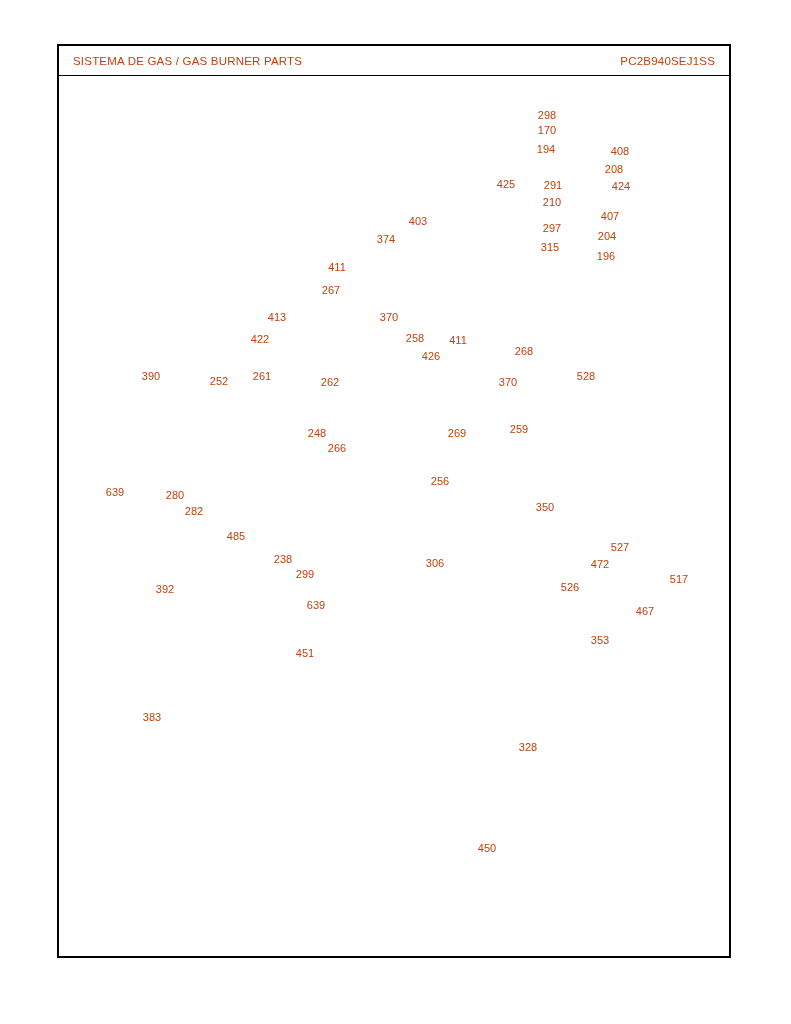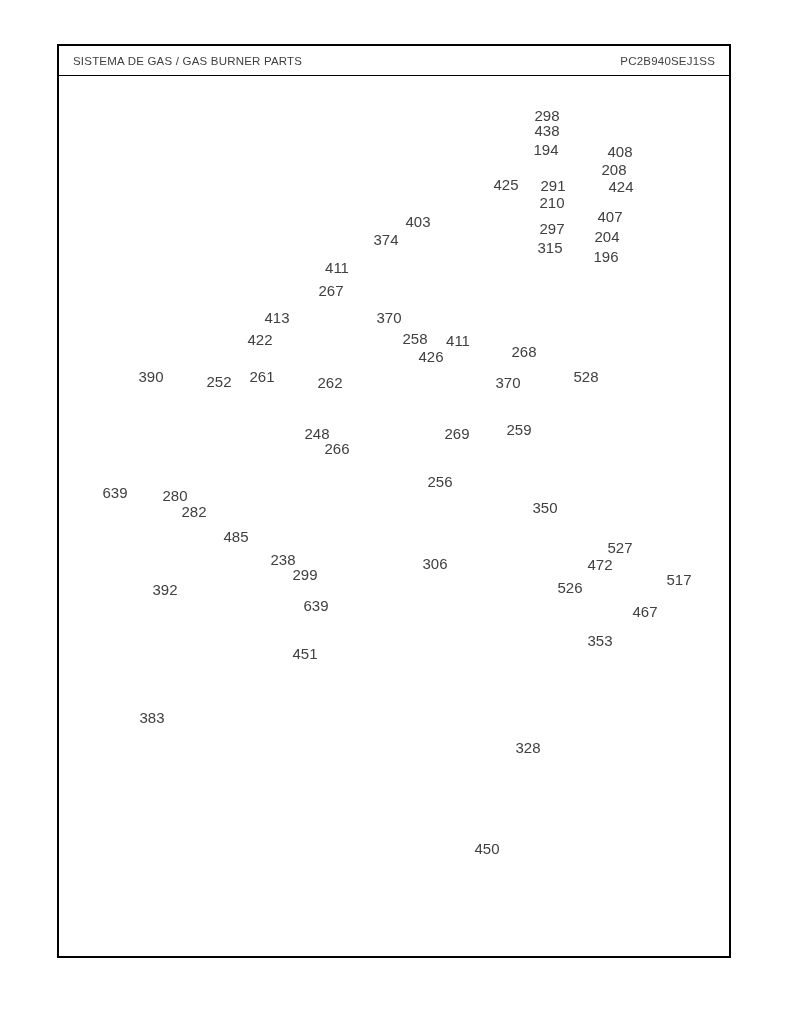--- a/index.html
+++ b/index.html
@@ -1,28 +1,28 @@
 <!DOCTYPE html>
 <html><head>
 <meta charset="utf-8">
 <style>
   html,body{margin:0;padding:0;background:#fff;}
   .page{position:relative;width:791px;height:1024px;background:#fff;overflow:hidden;
-        font-family:"Liberation Sans",sans-serif;color:#404040;}
+        font-family:"Liberation Sans",sans-serif;color:#c2410c;}
   .sheet{position:absolute;left:57px;top:44px;width:674px;height:914px;
          border:2px solid #000;box-sizing:border-box;background:#fff;}
   .header{position:absolute;left:0;top:0;width:100%;height:30px;box-sizing:border-box;
           border-bottom:1px solid #000;display:flex;align-items:center;
           justify-content:space-between;padding:0 14px;font-size:11.5px;letter-spacing:.2px;}
   .art,#leader-svg,#callout-layer{position:absolute;left:0;top:0;width:791px;height:1024px;}
   .art{stroke:#222;fill:none;stroke-width:1;stroke-linecap:round;stroke-linejoin:round;}
   #leader-svg line{stroke:#333;stroke-width:.9;}
   #callout-layer{pointer-events:none;}
   .callout{position:absolute;transform:translate(-50%,-50%);background:#fff;
-           padding:0 2px;font-size:15px;line-height:1.05;}
+           padding:0 2px;font-size:11px;line-height:1.05;}
 </style>
 </head>
 <body>
 
 <div class="page">
 
   <svg class="art" viewBox="0 0 791 1024">
     <defs>
       <g id="scr">
         <circle cx="0" cy="0" r="2.3"></circle>
@@ -352,21 +352,21 @@
 
   <div class="sheet">
     <div class="header">
       <span>SISTEMA DE GAS / GAS BURNER PARTS</span>
       <span>PC2B940SEJ1SS</span>
     </div>
   </div>
 
   <div id="callout-layer">
       <div class="callout" style="left: 547px; top: 116px;">298</div>
-      <div class="callout" style="left: 547px; top: 131px;">438</div>
+      <div class="callout" style="left: 547px; top: 131px;">170</div>
       <div class="callout" style="left: 546px; top: 150px;">194</div>
       <div class="callout" style="left: 620px; top: 152px;">408</div>
       <div class="callout" style="left: 614px; top: 170px;">208</div>
       <div class="callout" style="left: 621px; top: 187px;">424</div>
       <div class="callout" style="left: 506px; top: 185px;">425</div>
       <div class="callout" style="left: 553px; top: 186px;">291</div>
       <div class="callout" style="left: 552px; top: 203px;">210</div>
       <div class="callout" style="left: 610px; top: 217px;">407</div>
       <div class="callout" style="left: 552px; top: 229px;">297</div>
       <div class="callout" style="left: 607px; top: 237px;">204</div>

